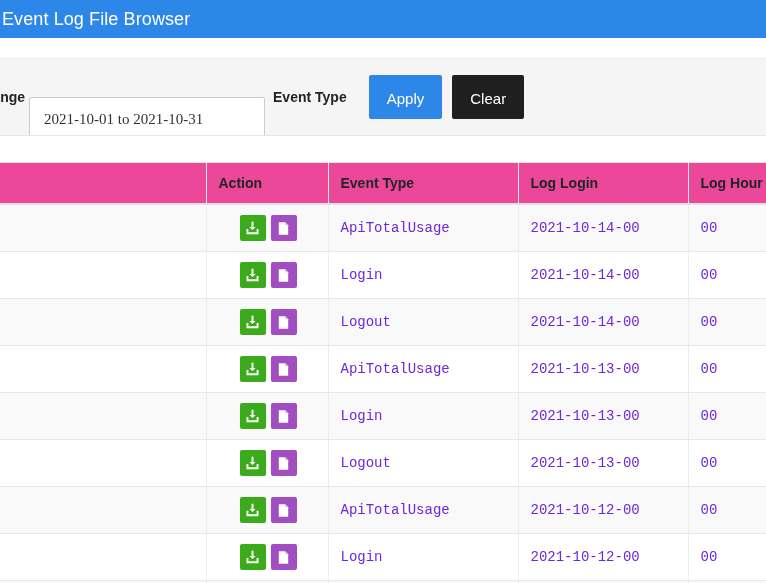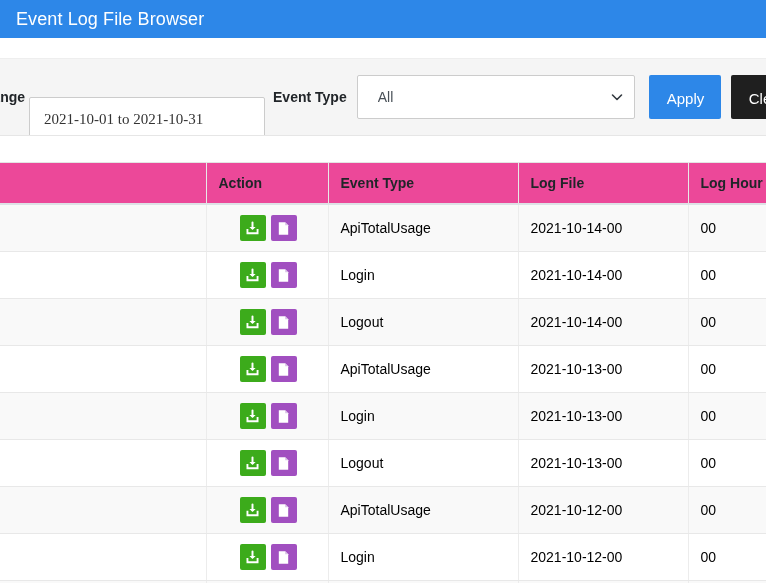--- a/index.html
+++ b/index.html
@@ -16,21 +16,21 @@
     color: #212529;
   }
 
   
   .app-header {
     height: 38px;
     background: #2d87e8;
     display: flex;
     align-items: center;
     box-sizing: border-box;
-    padding-left: 16px;
+    padding-left: 2px;
   }
   .app-header .title {
     color: #ffffff;
     font-size: 18px;
     font-weight: 400;
     letter-spacing: 0.1px;
     white-space: nowrap;
   }
 
   
@@ -169,28 +169,29 @@
     border-top: 1px solid #e4e4e4;
     border-bottom: 2px solid #dee2e6;
     border-right: 1px solid #e8e8e8;
     background: #ec4899;
     white-space: nowrap;
   }
   table.log-table th:last-child { border-right: none; }
 
   table.log-table td {
     font-size: 14px;
-    color: #000000;
+    color: #6d28d9;
     padding: 10px 10px 10px 12px;
     border-bottom: 1px solid #e8e8e8;
     border-right: 1px solid #ececec;
     height: 41px;
     box-sizing: border-box;
     white-space: nowrap;
     overflow: hidden;
+    font-family: Liberation Mono, monospace;
   }
   table.log-table td:last-child { border-right: none; }
 
   table.log-table tbody tr:nth-child(odd) td  { background: #f9f9f9; }
   table.log-table tbody tr:nth-child(even) td { background: #ffffff; }
 
   td.action-cell {
     text-align: center;
     padding-left: 0;
     padding-right: 0;
@@ -222,28 +223,20 @@
 
 <div class="filter-bar">
 
   <div class="filter-group">
     <span class="filter-label clipped">Date Range</span>
     <input class="date-input" type="text" readonly="" value="2021-10-01 to 2021-10-31" style="">
   </div>
 
   <div class="filter-group">
     <span class="filter-label">Event Type</span>
-    <span class="select-wrap">
-      <select class="event-select">
-        <option>All</option>
-      </select>
-      <svg class="select-caret" viewBox="0 0 12 12">
-        <path d="M1.5 4 L6 8.5 L10.5 4" fill="none" stroke="#343a40" stroke-width="1.6" stroke-linecap="round" stroke-linejoin="round"></path>
-      </svg>
-    </span>
   </div>
 
   <button class="btn btn-apply">Apply</button>
   <button class="btn btn-clear">Clear</button>
 </div>
 
 <div class="table-gap"></div>
 
 <div class="table-scroll">
   <table class="log-table">
@@ -252,21 +245,21 @@
         <col class="c-action">
         <col class="c-type">
         <col class="c-date">
         <col class="c-hour">
     </colgroup>
     <thead>
       <tr>
         <th></th>
         <th>Action</th>
         <th>Event Type</th>
-        <th>Log File</th>
+        <th>Log Login</th>
         <th>Log Hour</th>
       </tr>
     </thead>
     <tbody id="table-body">
         <tr>
           <td>00CMBgWAO</td>
           <td class="action-cell"><button class="icon-btn download">
               <svg width="15" height="15" viewBox="0 0 16 16">
                 <path d="M8 1.6 L8 7.6" stroke="#ffffff" stroke-width="2.1" stroke-linecap="round" fill="none"></path>
                 <path d="M4.7 6.3 L8 9.6 L11.3 6.3 Z" fill="#ffffff"></path>

